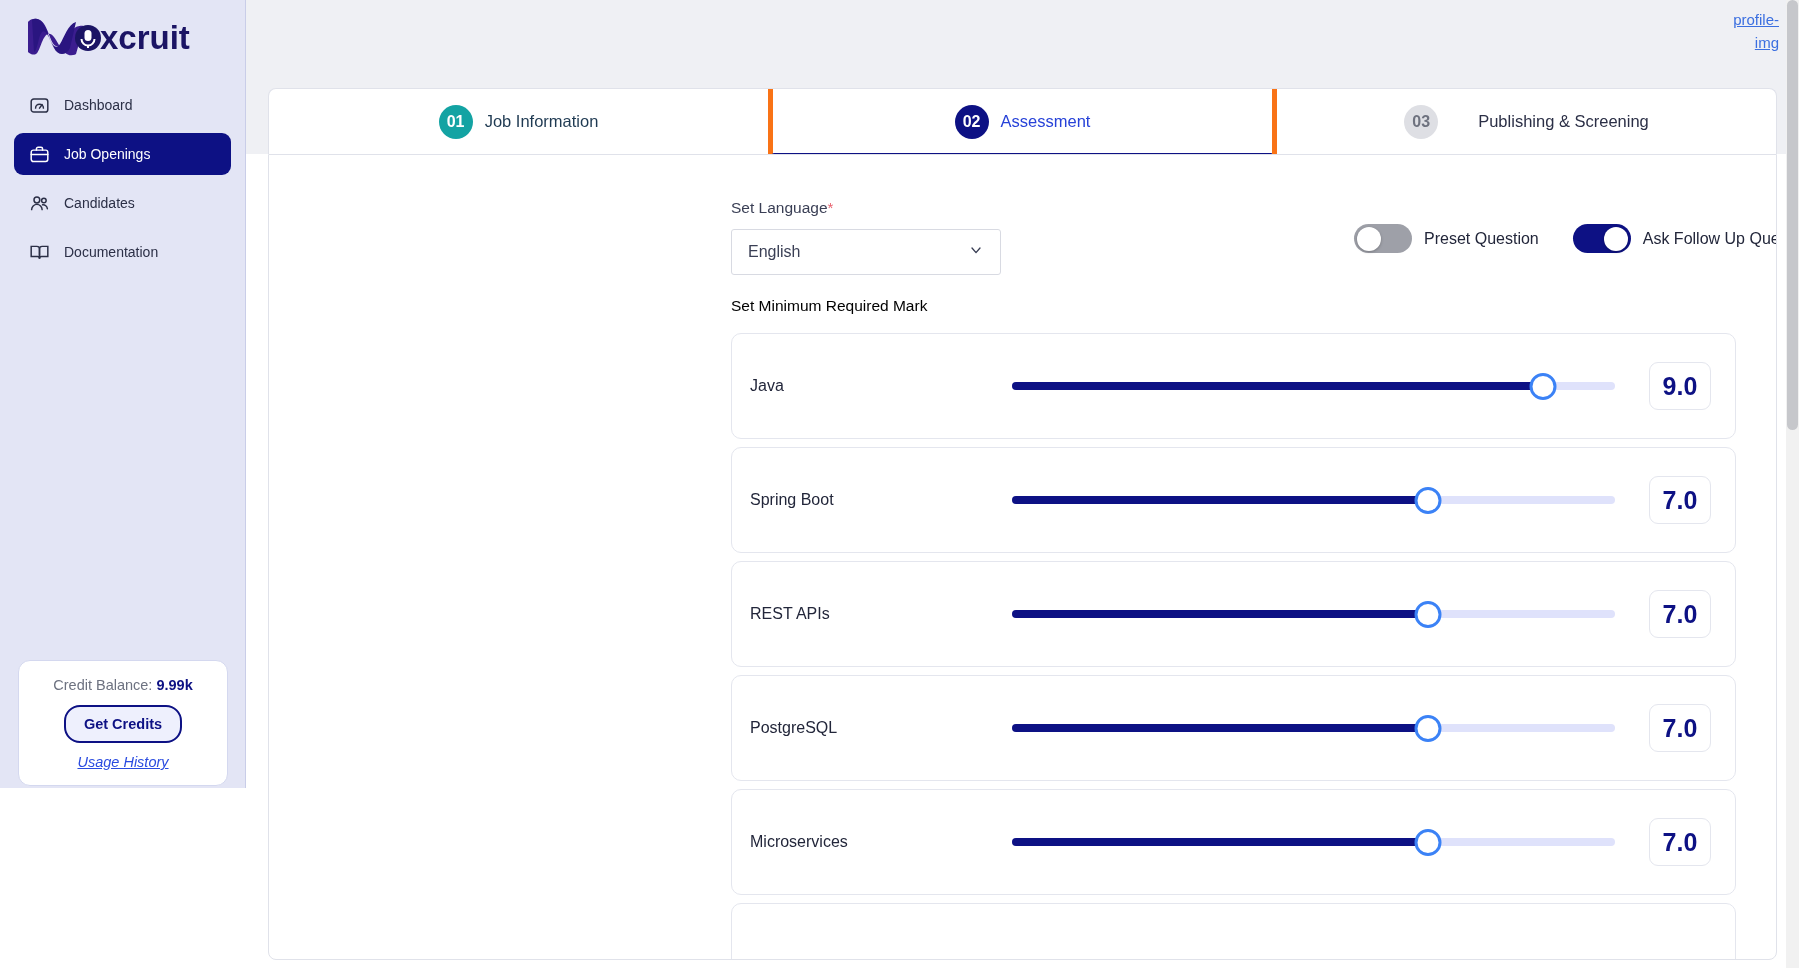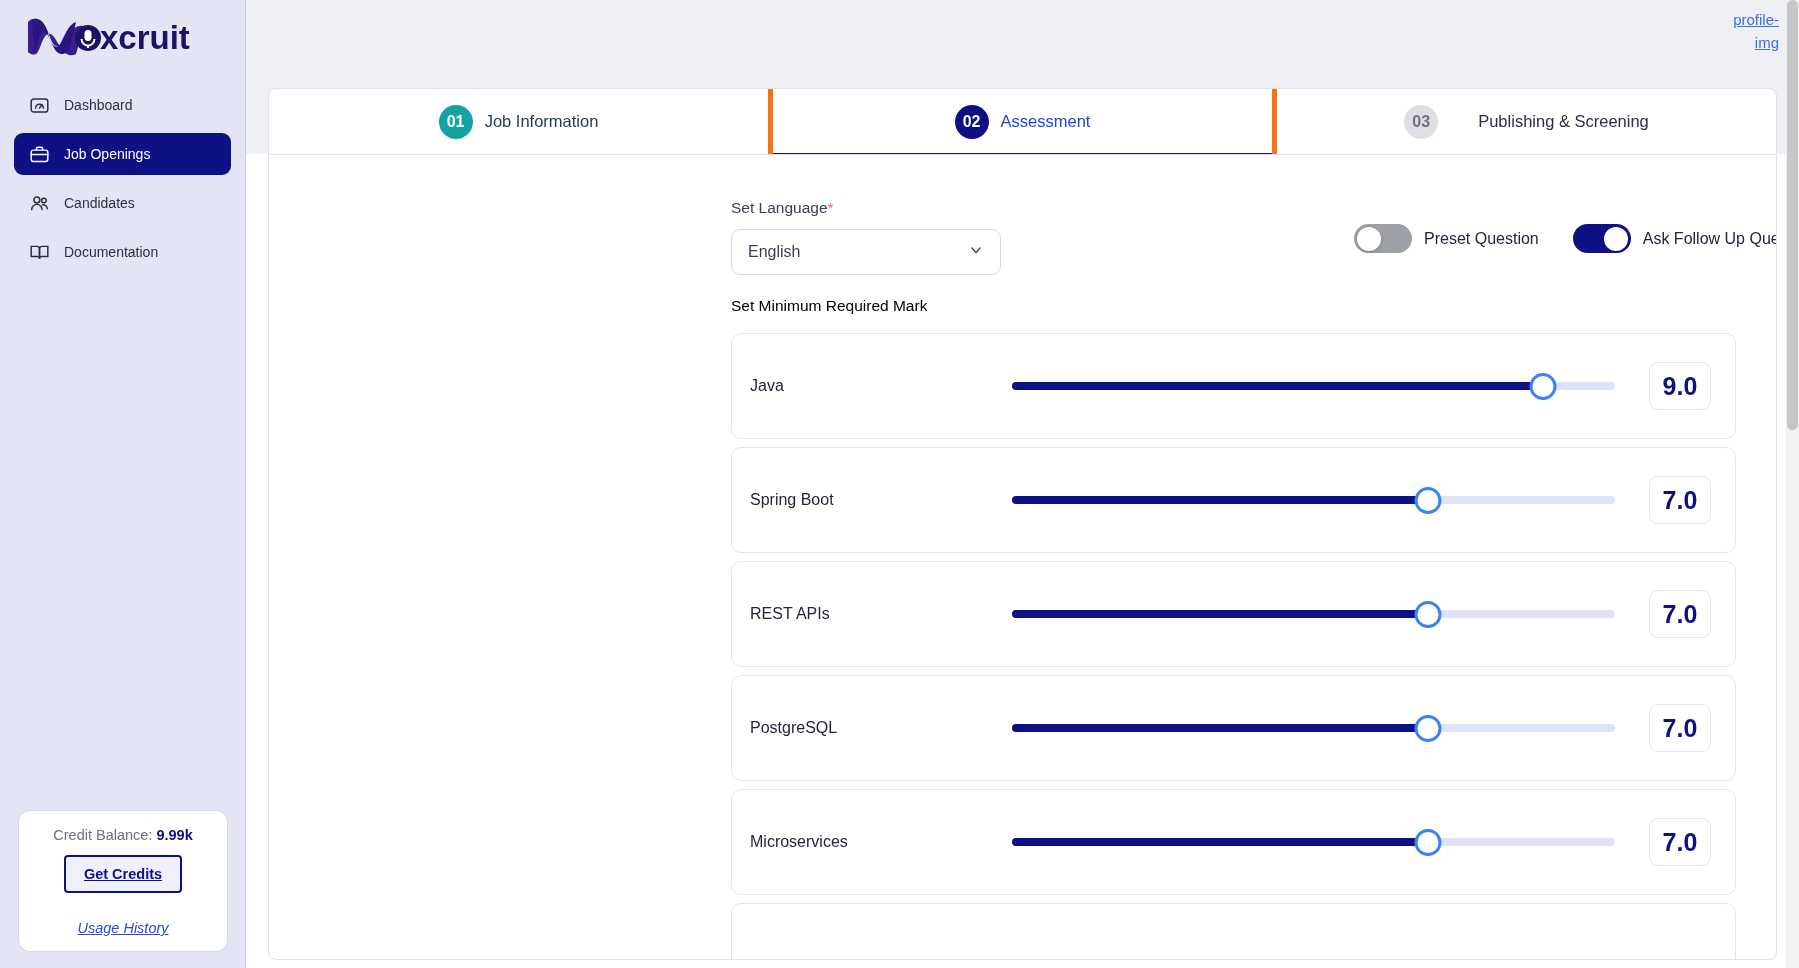--- a/index.html
+++ b/index.html
@@ -6,21 +6,21 @@
   html, body {
     width: 1799px; height: 968px;
     font-family: "Liberation Sans", sans-serif;
     background: #ffffff;
     overflow: hidden;
   }
   .app { display: flex; width: 1799px; height: 968px; }
 
   
   .sidebar {
-    width: 246px; min-width: 246px; height: 968px;
+    width: 246px; min-width: 246px; height: 788px;
     background: #e3e5f5;
     border-right: 1px solid #c9cde8;
     display: flex; flex-direction: column;
     position: relative;
   }
   .logo-wrap { padding: 14px 0 22px 22px; }
   .logo { display: block; }
   .nav { padding: 0 14px; display: flex; flex-direction: column; gap: 7px; }
   .nav-item {
     display: flex; align-items: center; gap: 14px;
@@ -28,42 +28,41 @@
     border-radius: 9px;
     color: #2b2f46; font-size: 14px;
     cursor: pointer; user-select: none;
   }
   .nav-item .ico { width: 22px; height: 22px; display:flex; align-items:center; justify-content:center; flex: 0 0 22px; }
   .nav-item.active { background: #0d1184; color: #ffffff; }
   .nav-item.active .ico svg { stroke: #ffffff; }
   .nav-item .ico svg { stroke: #2b2f46; }
 
   .credit-card {
-    position: absolute; left: 18px; bottom: 16px;
+    position: absolute; left: 18px; bottom: 2px;
     width: 210px;
     background: #ffffff;
     border: 1px solid #d4d8ef;
     border-radius: 12px;
     padding: 16px 12px 14px;
     text-align: center;
   }
   .credit-line { font-size: 14.5px; color: #6d7280; }
   .credit-line b { color: #0d1184; font-weight: 700; }
   .get-credits {
-    margin: 12px auto 16px;
+    margin: 12px auto 0;
     display: block;
     background: #eef0fd;
     border: 2px solid #0d1184;
-    border-radius: 4px;
+    border-radius: 16px;
     color: #0d1184;
     font-weight: 700; font-size: 14.5px;
     padding: 9px 18px;
     cursor: pointer;
     font-family: "Liberation Sans", sans-serif;
-    text-decoration: underline;
   }
   .usage-history {
     display: inline-block; margin-top: 11px;
     color: #2a4be0; font-size: 14.5px;
     font-style: italic; text-decoration: underline;
     cursor: pointer;
   }
 
   
   .main { flex: 1; height: 968px; background: #ffffff; position: relative; overflow: hidden; }
@@ -113,21 +112,21 @@
     height: 806px; padding: 44px 0 0 0; position: relative; overflow: hidden;
   }
 
   .lang-row { display: flex; align-items: center; padding: 0 40px 0 462px; position: relative; height: 84px; }
   .lang-block { position: absolute; left: 462px; top: 0; }
   .lang-label { font-size: 15.5px; color: #3a3f55; }
   .lang-label .req { color: #e8636f; font-size: 15px; }
   .select-box {
     margin-top: 12px;
     width: 270px; height: 46px;
-    border: 1px solid #d8dae2; border-radius: 9px;
+    border: 1px solid #d8dae2; border-radius: 3px;
     background: #ffffff;
     display: flex; align-items: center; justify-content: space-between;
     padding: 0 16px; cursor: pointer;
   }
   .select-box .sval { font-size: 16px; color: #3a3f55; }
 
   .toggles { position: absolute; left: 1085px; top: 25px; display: flex; align-items: center; gap: 34px; }
   .toggle-group { display: flex; align-items: center; gap: 12px; }
   .switch { width: 58px; height: 29px; border-radius: 15px; position: relative; cursor: pointer; flex: 0 0 58px; }
   .switch.off { background: #9ea0a8; }

